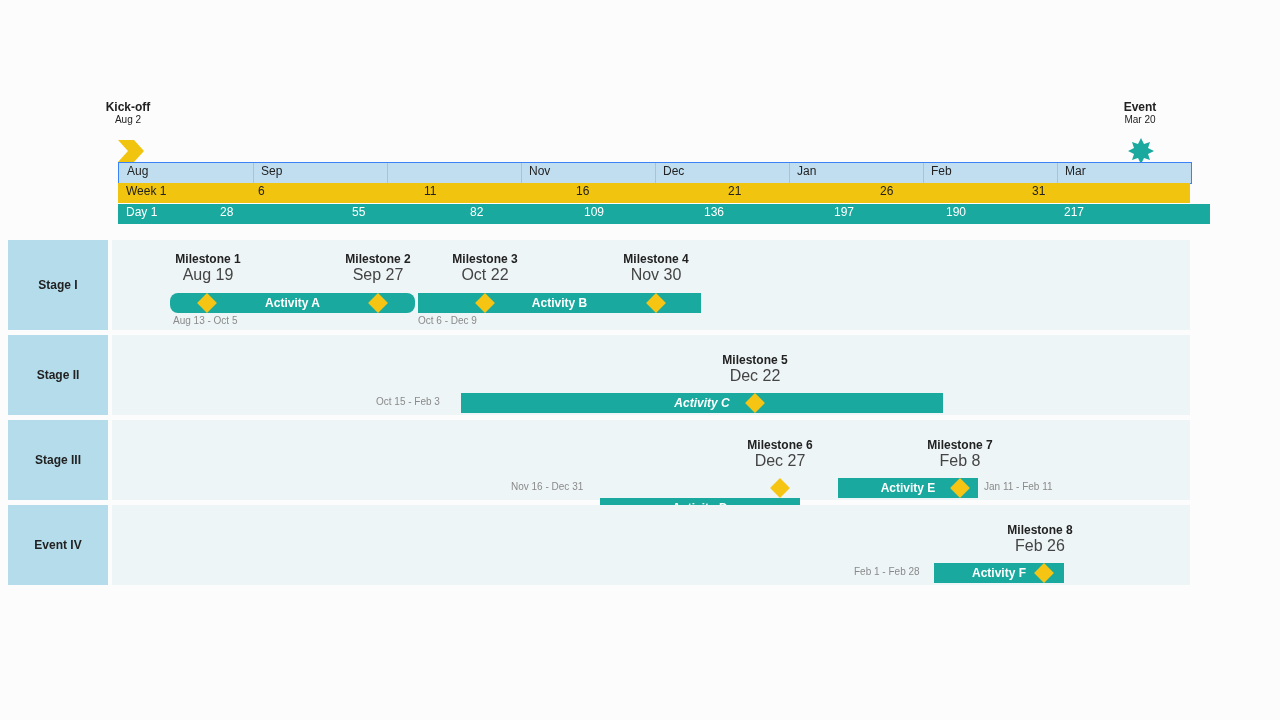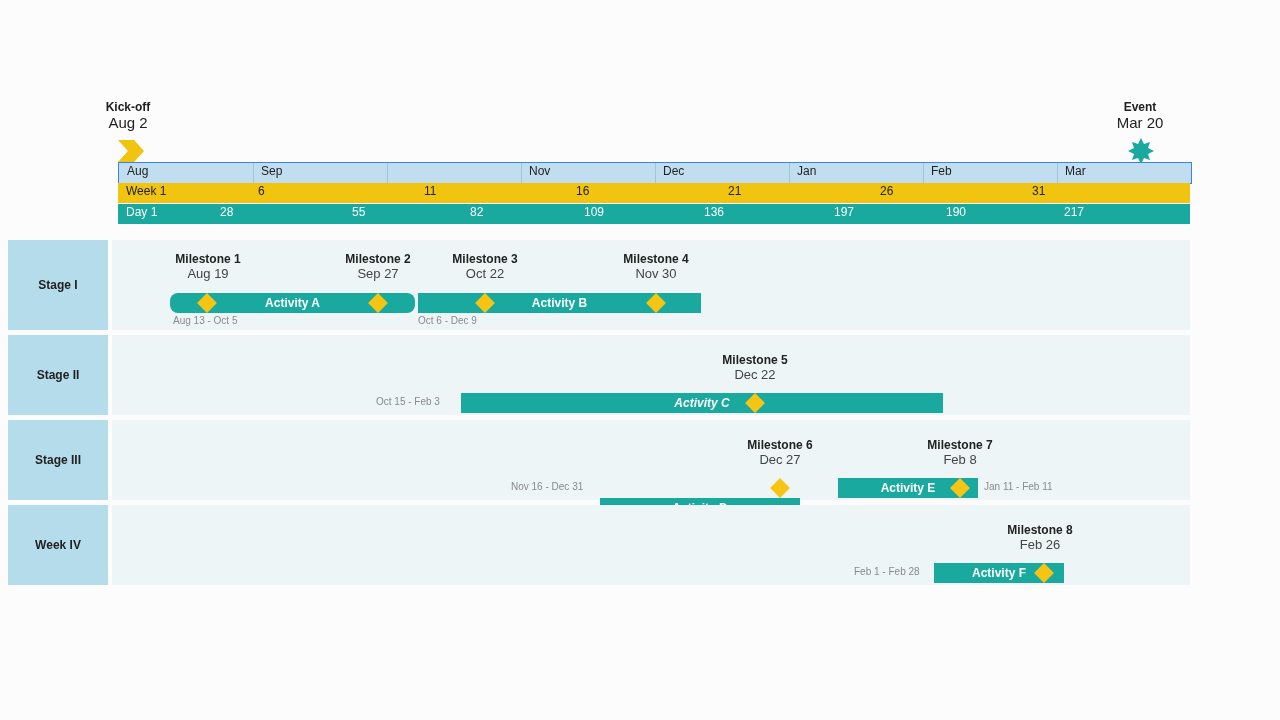--- a/index.html
+++ b/index.html
@@ -1,33 +1,33 @@
 <!DOCTYPE html>
 <html><head>
 <meta charset="utf-8">
 <style>
   html,body{margin:0;padding:0;background:#fcfcfc;font-family:"Segoe UI",Arial,sans-serif;font-size:12px;color:#222;}
   #stage{position:relative;width:1280px;height:720px;margin:0 auto;overflow:hidden;}
   .abs{position:absolute;}
   .bold{font-weight:600;}
-  .small{font-size:15px;}
+  .small{font-size:10px;}
   .center{text-align:center;}
   .stage-label{width:100px;height:90px;background:#b4dceb;display:flex;align-items:center;justify-content:center;font-weight:600;}
   .row-bg{background:#eef5f7;height:90px;}
   .tl-band{height:20px;width:1072px;}
   .band-months{background:#c1def0;border:1px solid #3b82f6;}
   .band-weeks{background:#f1c40f;color:#222;}
-  .band-days{background:#1aa99e;color:#fff;}
+  .band-days{background:#1aa99e;color:#fff;padding-left:20px;}
   .band-label{position:absolute;top:1px;font-size:12px;}
   .band-tick{position:absolute;top:0;bottom:0;width:1px;background:#9fc6db;}
   .bar{background:#1aa99e;height:20px;color:#fff;font-weight:600;display:flex;align-items:center;justify-content:center;}
   .diamond{width:14px;height:14px;background:#f6c514;transform:rotate(45deg);}
   .diamond-wrap{position:absolute;width:14px;height:14px;}
   .milestone-label{font-weight:600;font-size:12px;}
-  .milestone-date{font-size:13px;color:#444;}
+  .milestone-date{font-size:16px;color:#444;}
   .range{font-size:10px;color:#8a8a8a;}
   svg{display:block;}
 </style>
 </head>
 <body>
 
 <div id="stage">
 
   <div class="abs center" style="left:88px;top:100px;width:80px;">
     <div class="bold">Kick-off</div>
@@ -178,21 +178,21 @@
 
   <div class="abs bar" style="left:838px;top:478px;width:140px;">
     <span>Activity E</span>
   </div>
   <div class="abs diamond-wrap" style="left:953px;top:481px;">
       <div class="diamond"></div>
     </div>
   <div class="abs range" style="left:984px;top:481px;">Jan 11 - Feb 11</div>
 
   <div class="abs stage-label" style="left:8px;top:505px;height:80px;">
-    <span>Week IV</span>
+    <span>Event IV</span>
   </div>
   <div class="abs row-bg" style="left:112px;top:505px;width:1078px;height:80px;"></div>
 
   <div class="abs center" style="left:990px;top:523px;width:100px;">
     <div class="milestone-label">Milestone 8</div>
     <div class="milestone-date">Feb 26</div>
   </div>
 
   <div class="abs range" style="left:854px;top:566px;">Feb 1 - Feb 28</div>
   <div class="abs bar" style="left:934px;top:563px;width:130px;">

